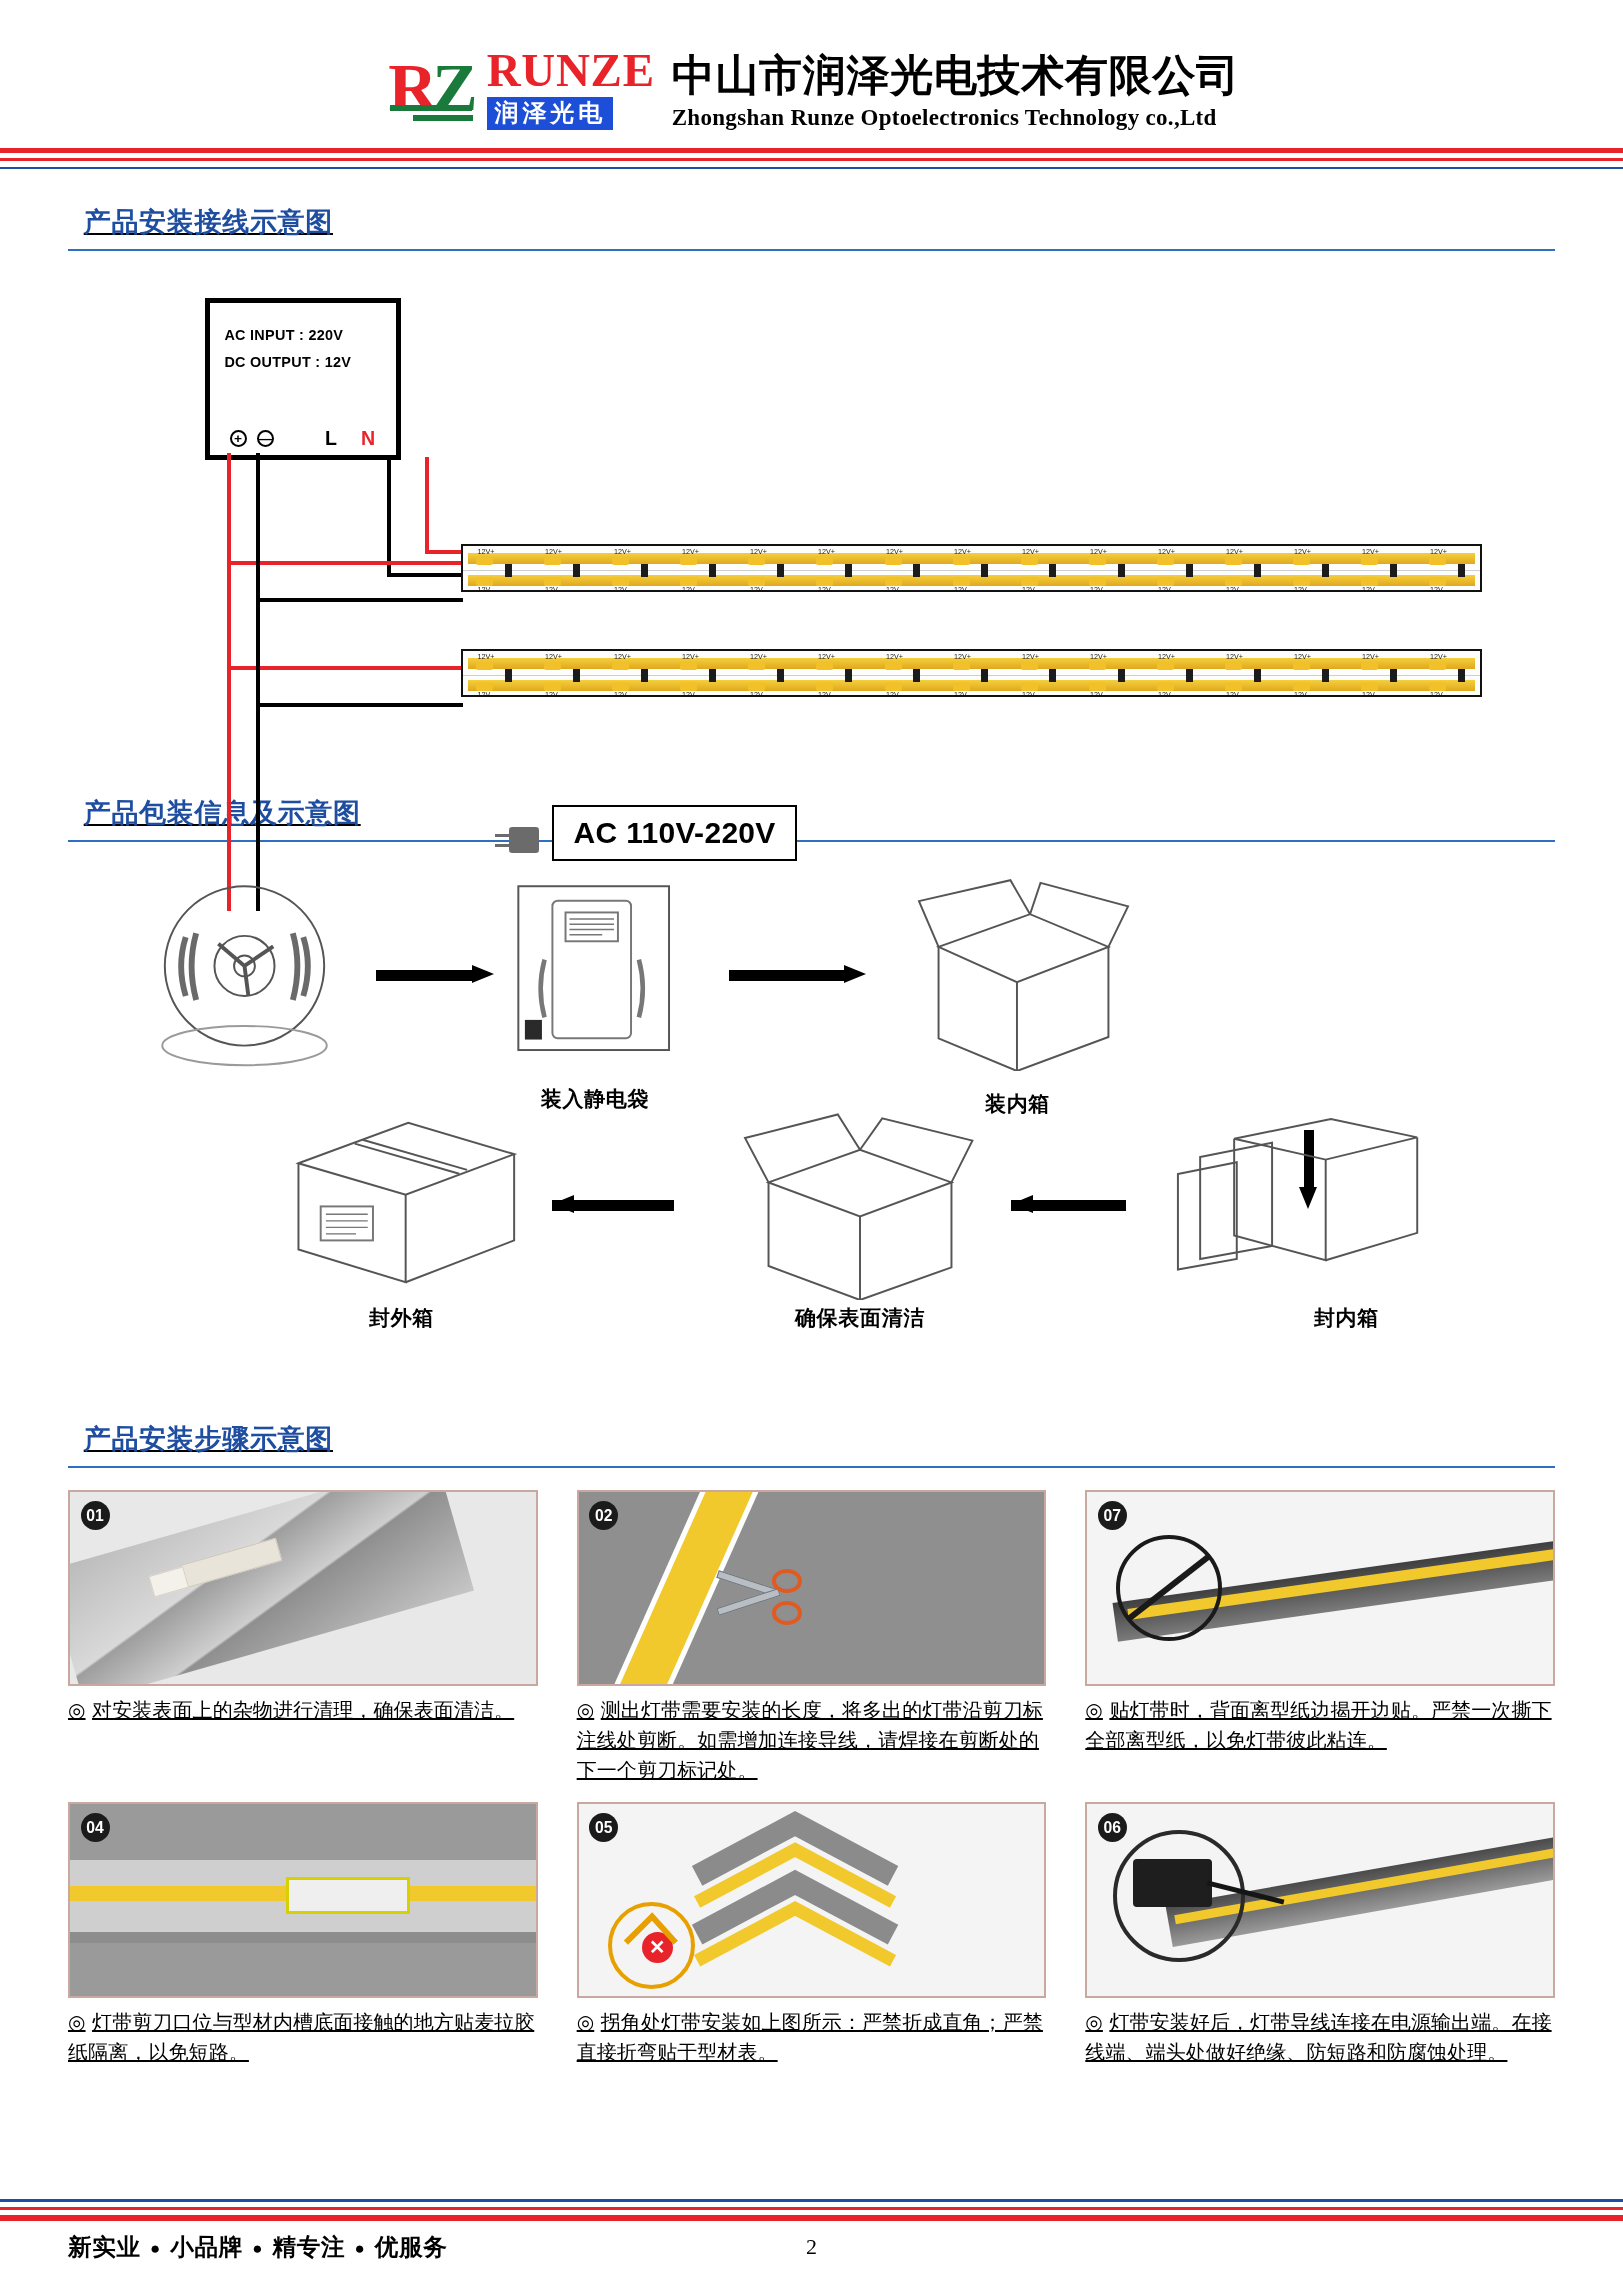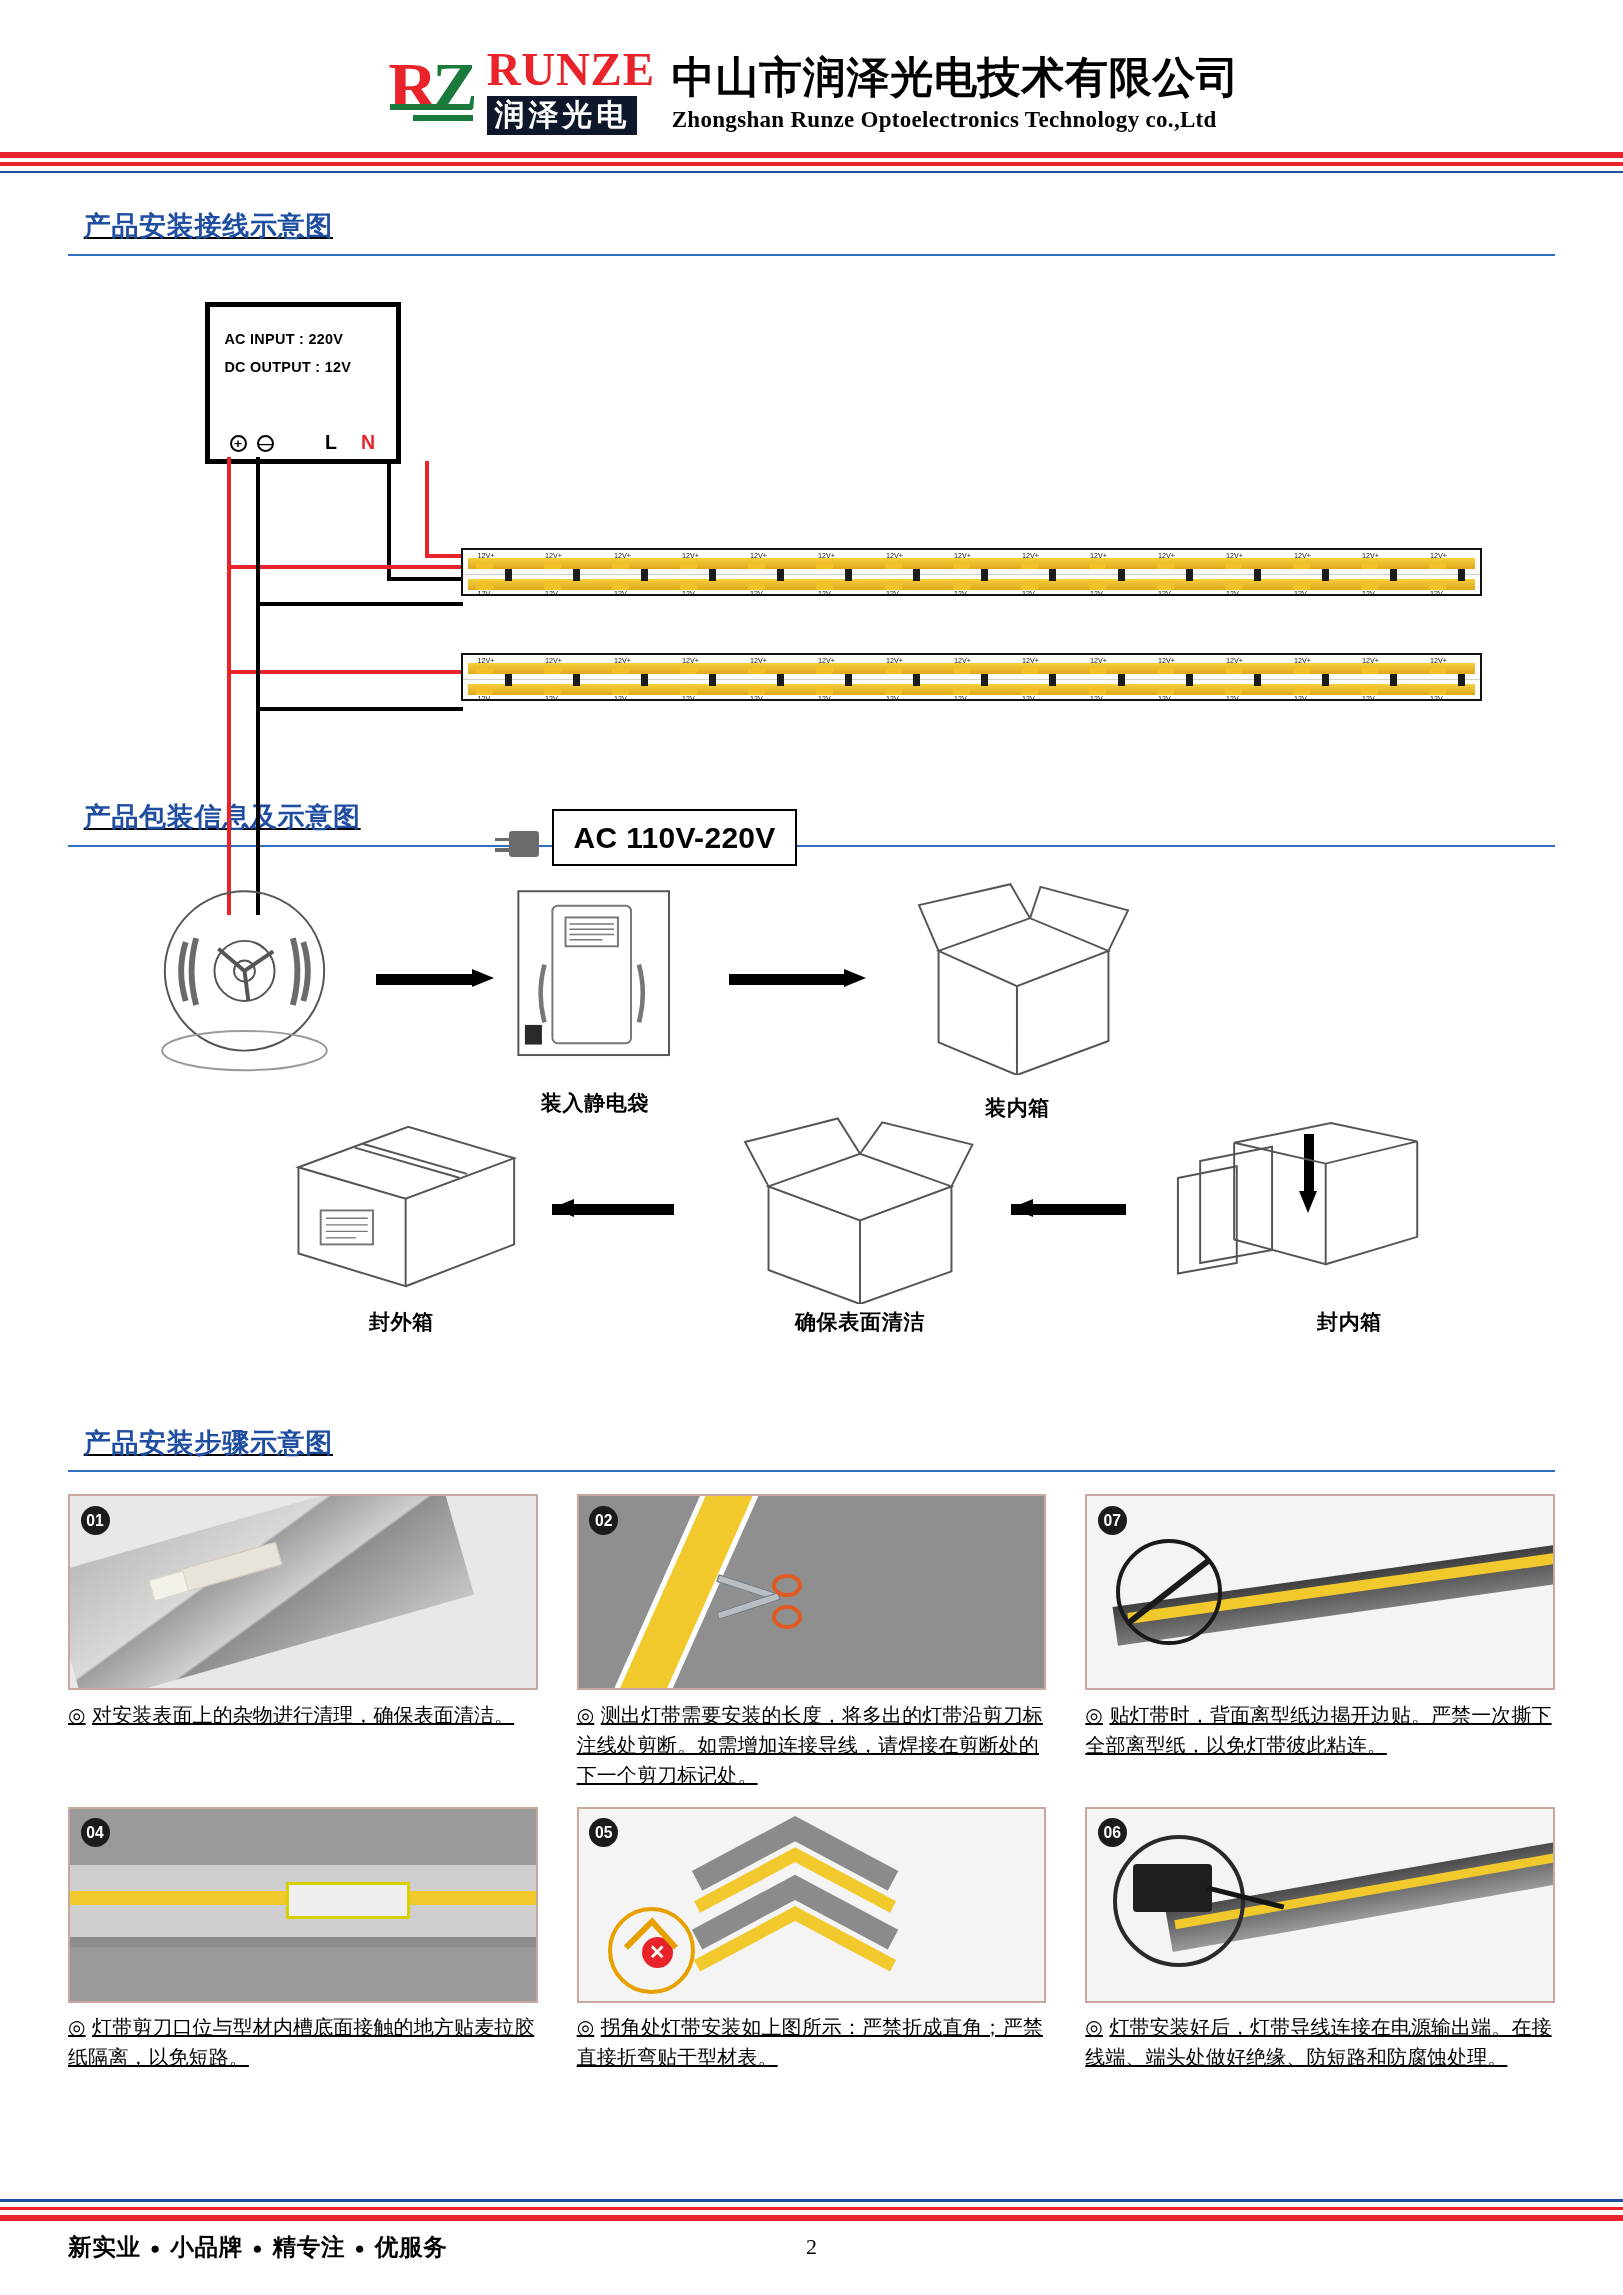--- a/index.html
+++ b/index.html
@@ -59,23 +59,23 @@
   .logo-en {
     font-family: "Liberation Serif", serif;
     font-size: 47px;
     font-weight: bold;
     letter-spacing: 0.7px;
     color: #e8242a;
     line-height: 0.95;
   }
   .logo-cn-box {
     margin-top: 3.9px;
-    background: #0f172a;
+    background: #1d4ed8;
     color: #fff;
-    font-size: 30px;
+    font-size: 24px;
     font-weight: bold;
     letter-spacing: 3.9px;
     padding: 3.9px 6.5px 5.2px 7.9px;
     display: inline-block;
     line-height: 1;
   }
   .company {
     padding-top: 5.2px;
   }
   .company-cn {
@@ -692,21 +692,21 @@
           <div class="headd"></div>
         </div>
 
         <svg width="255" height="177" style="position:absolute;left:1106px;top:249px" viewBox="0 0 390 270">
           <polygon points="92,42 240,12 372,40 232,74" fill="none" stroke="#555" stroke-width="3"></polygon>
           <polyline points="92,42 92,190 232,228 232,74" fill="none" stroke="#555" stroke-width="3"></polyline>
           <polyline points="232,228 372,186 372,40" fill="none" stroke="#555" stroke-width="3"></polyline>
           <polygon points="40,70 150,48 150,206 40,226" fill="none" stroke="#555" stroke-width="3"></polygon>
           <polygon points="6,96 96,78 96,226 6,242" fill="none" stroke="#555" stroke-width="3"></polygon>
         </svg>
-        <div class="cap" style="left:1154px; top:442px; width:255px;">封内箱</div>
+        <div class="cap" style="left:1056px; top:442px; width:255px;text-align:right;">封内箱</div>
 
         <div class="arrow-r arrow-l" style="left:943px; top:333px; width:137px;">
           <div class="shaft" style="width:115px;"></div>
           <div class="headl"></div>
         </div>
 
         <svg width="236" height="196" style="position:absolute;left:674px;top:242px" viewBox="0 0 360 300">
           <polygon points="40,120 180,70 320,120 180,172" fill="none" stroke="#555" stroke-width="3"></polygon>
           <polyline points="40,120 40,248 180,300 180,172" fill="none" stroke="#555" stroke-width="3"></polyline>
           <polyline points="180,300 320,250 320,120" fill="none" stroke="#555" stroke-width="3"></polyline>

